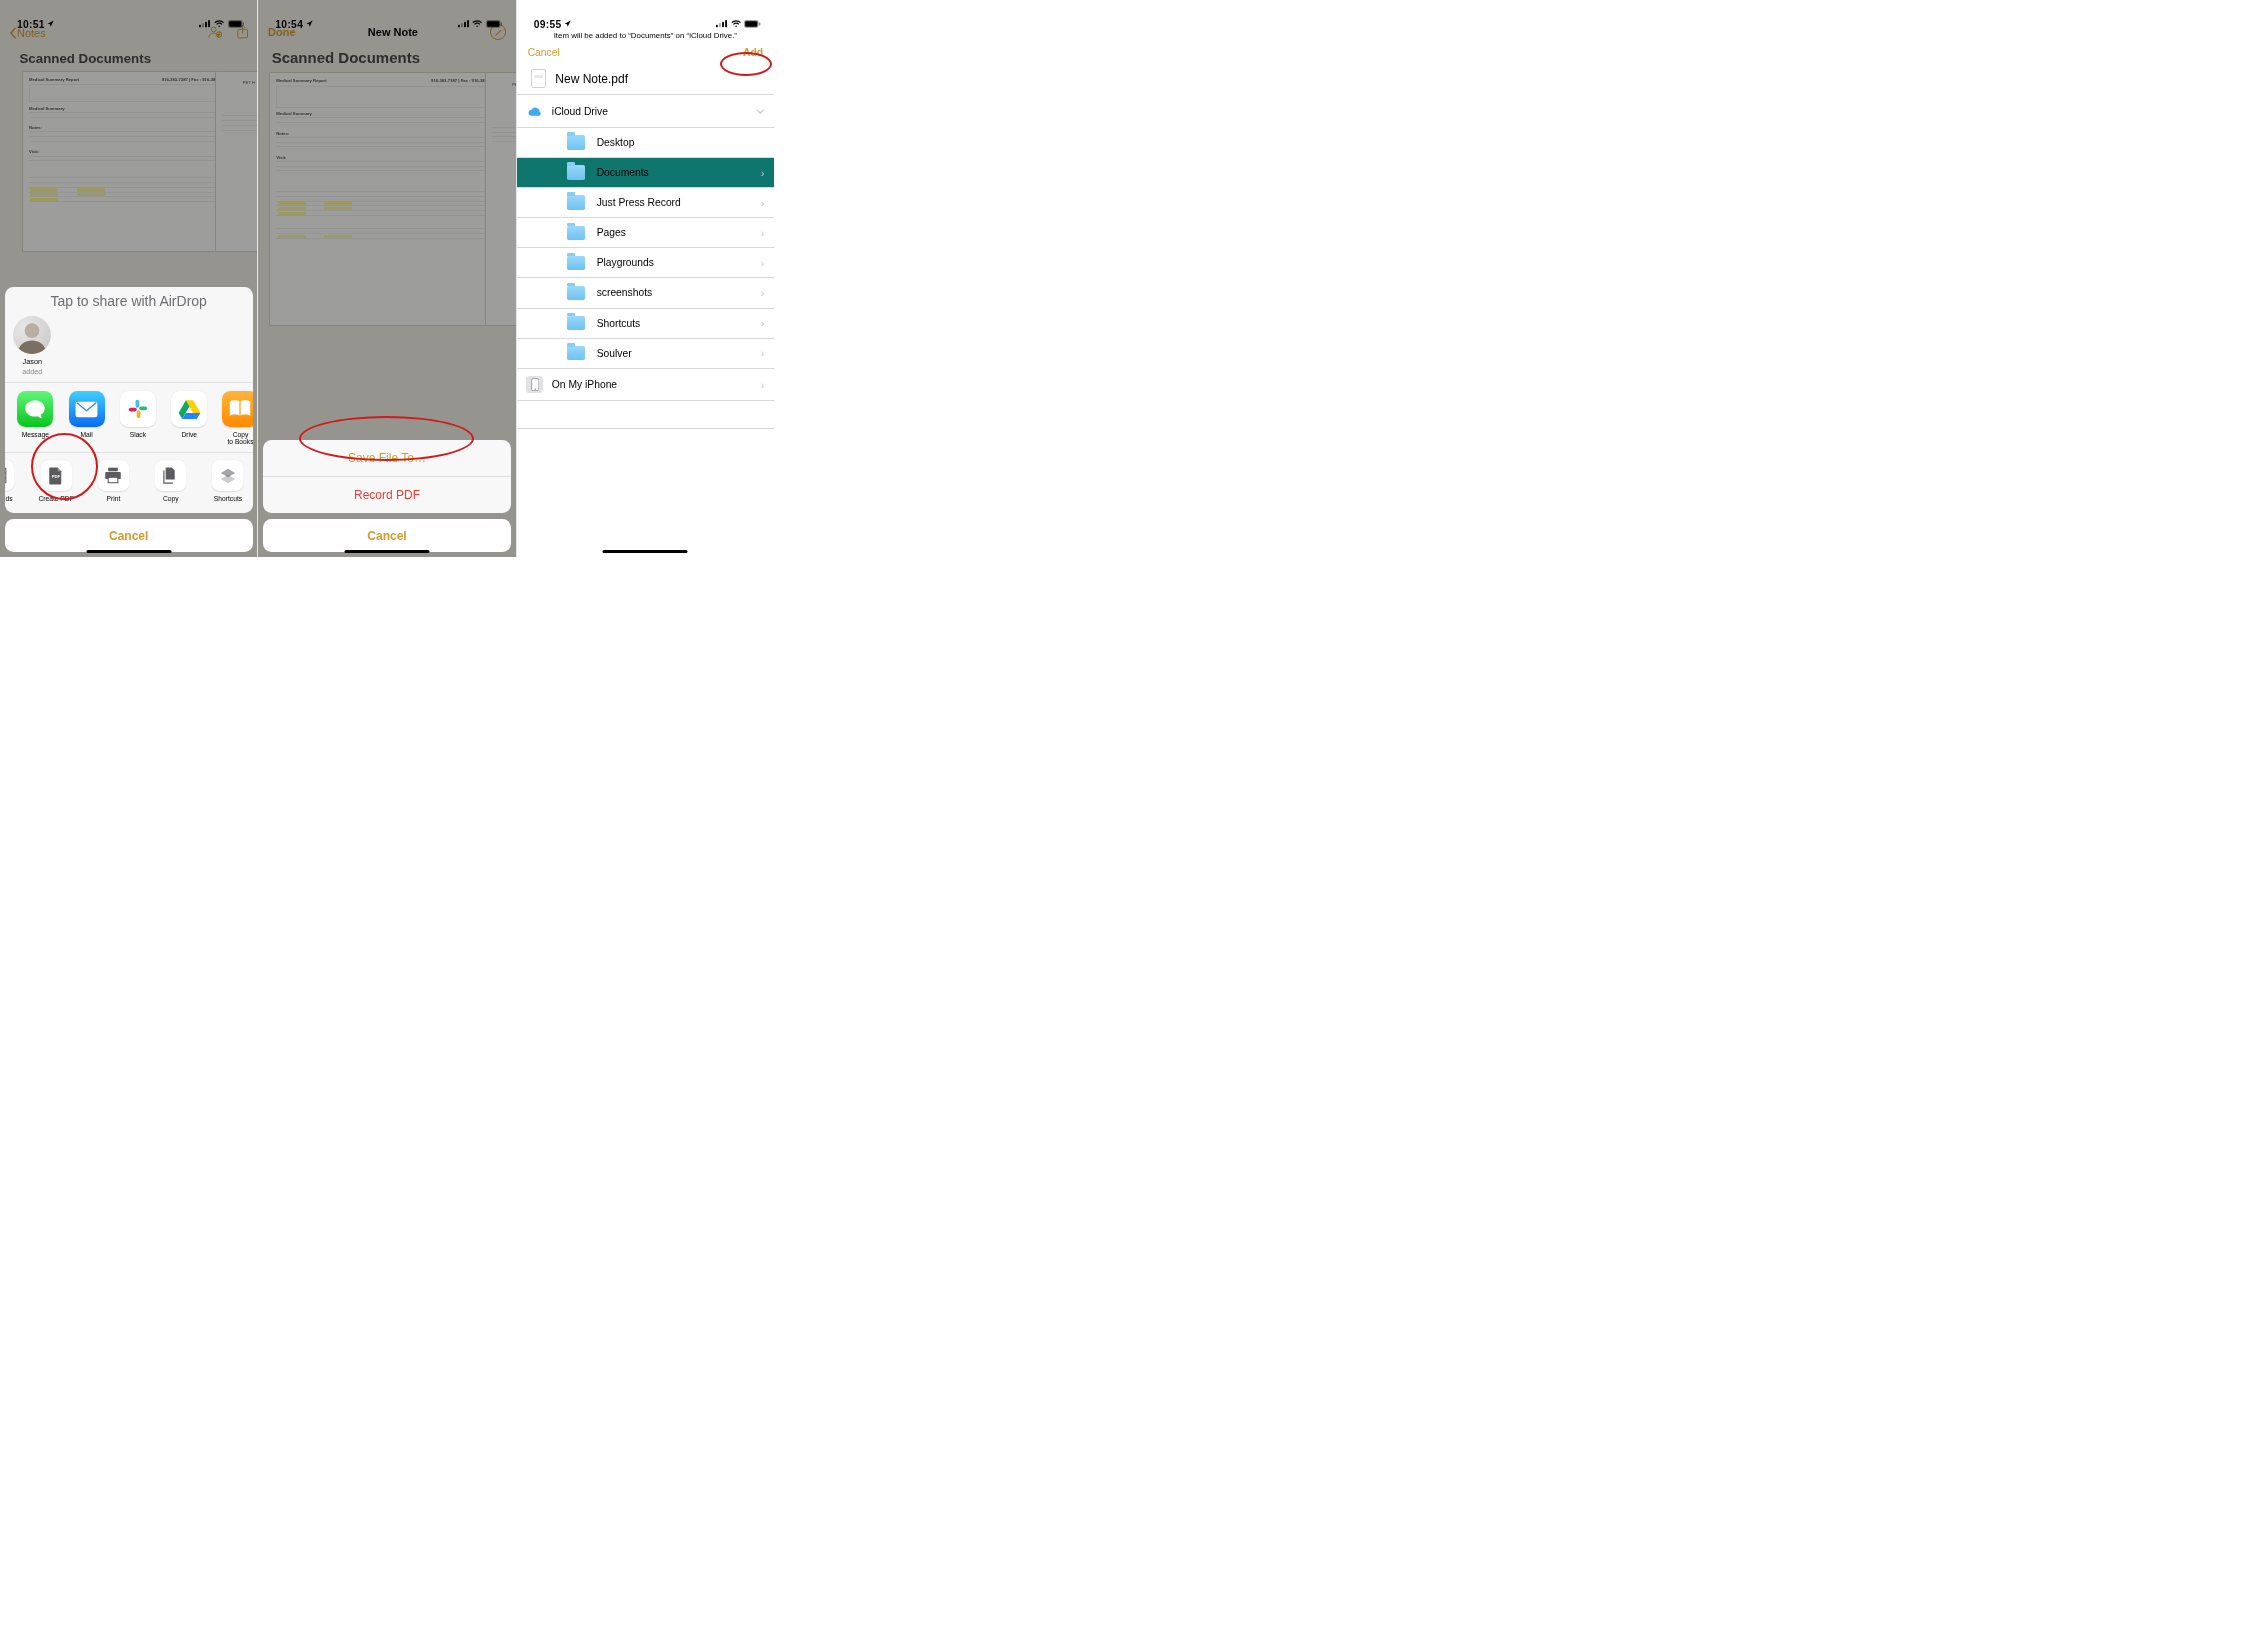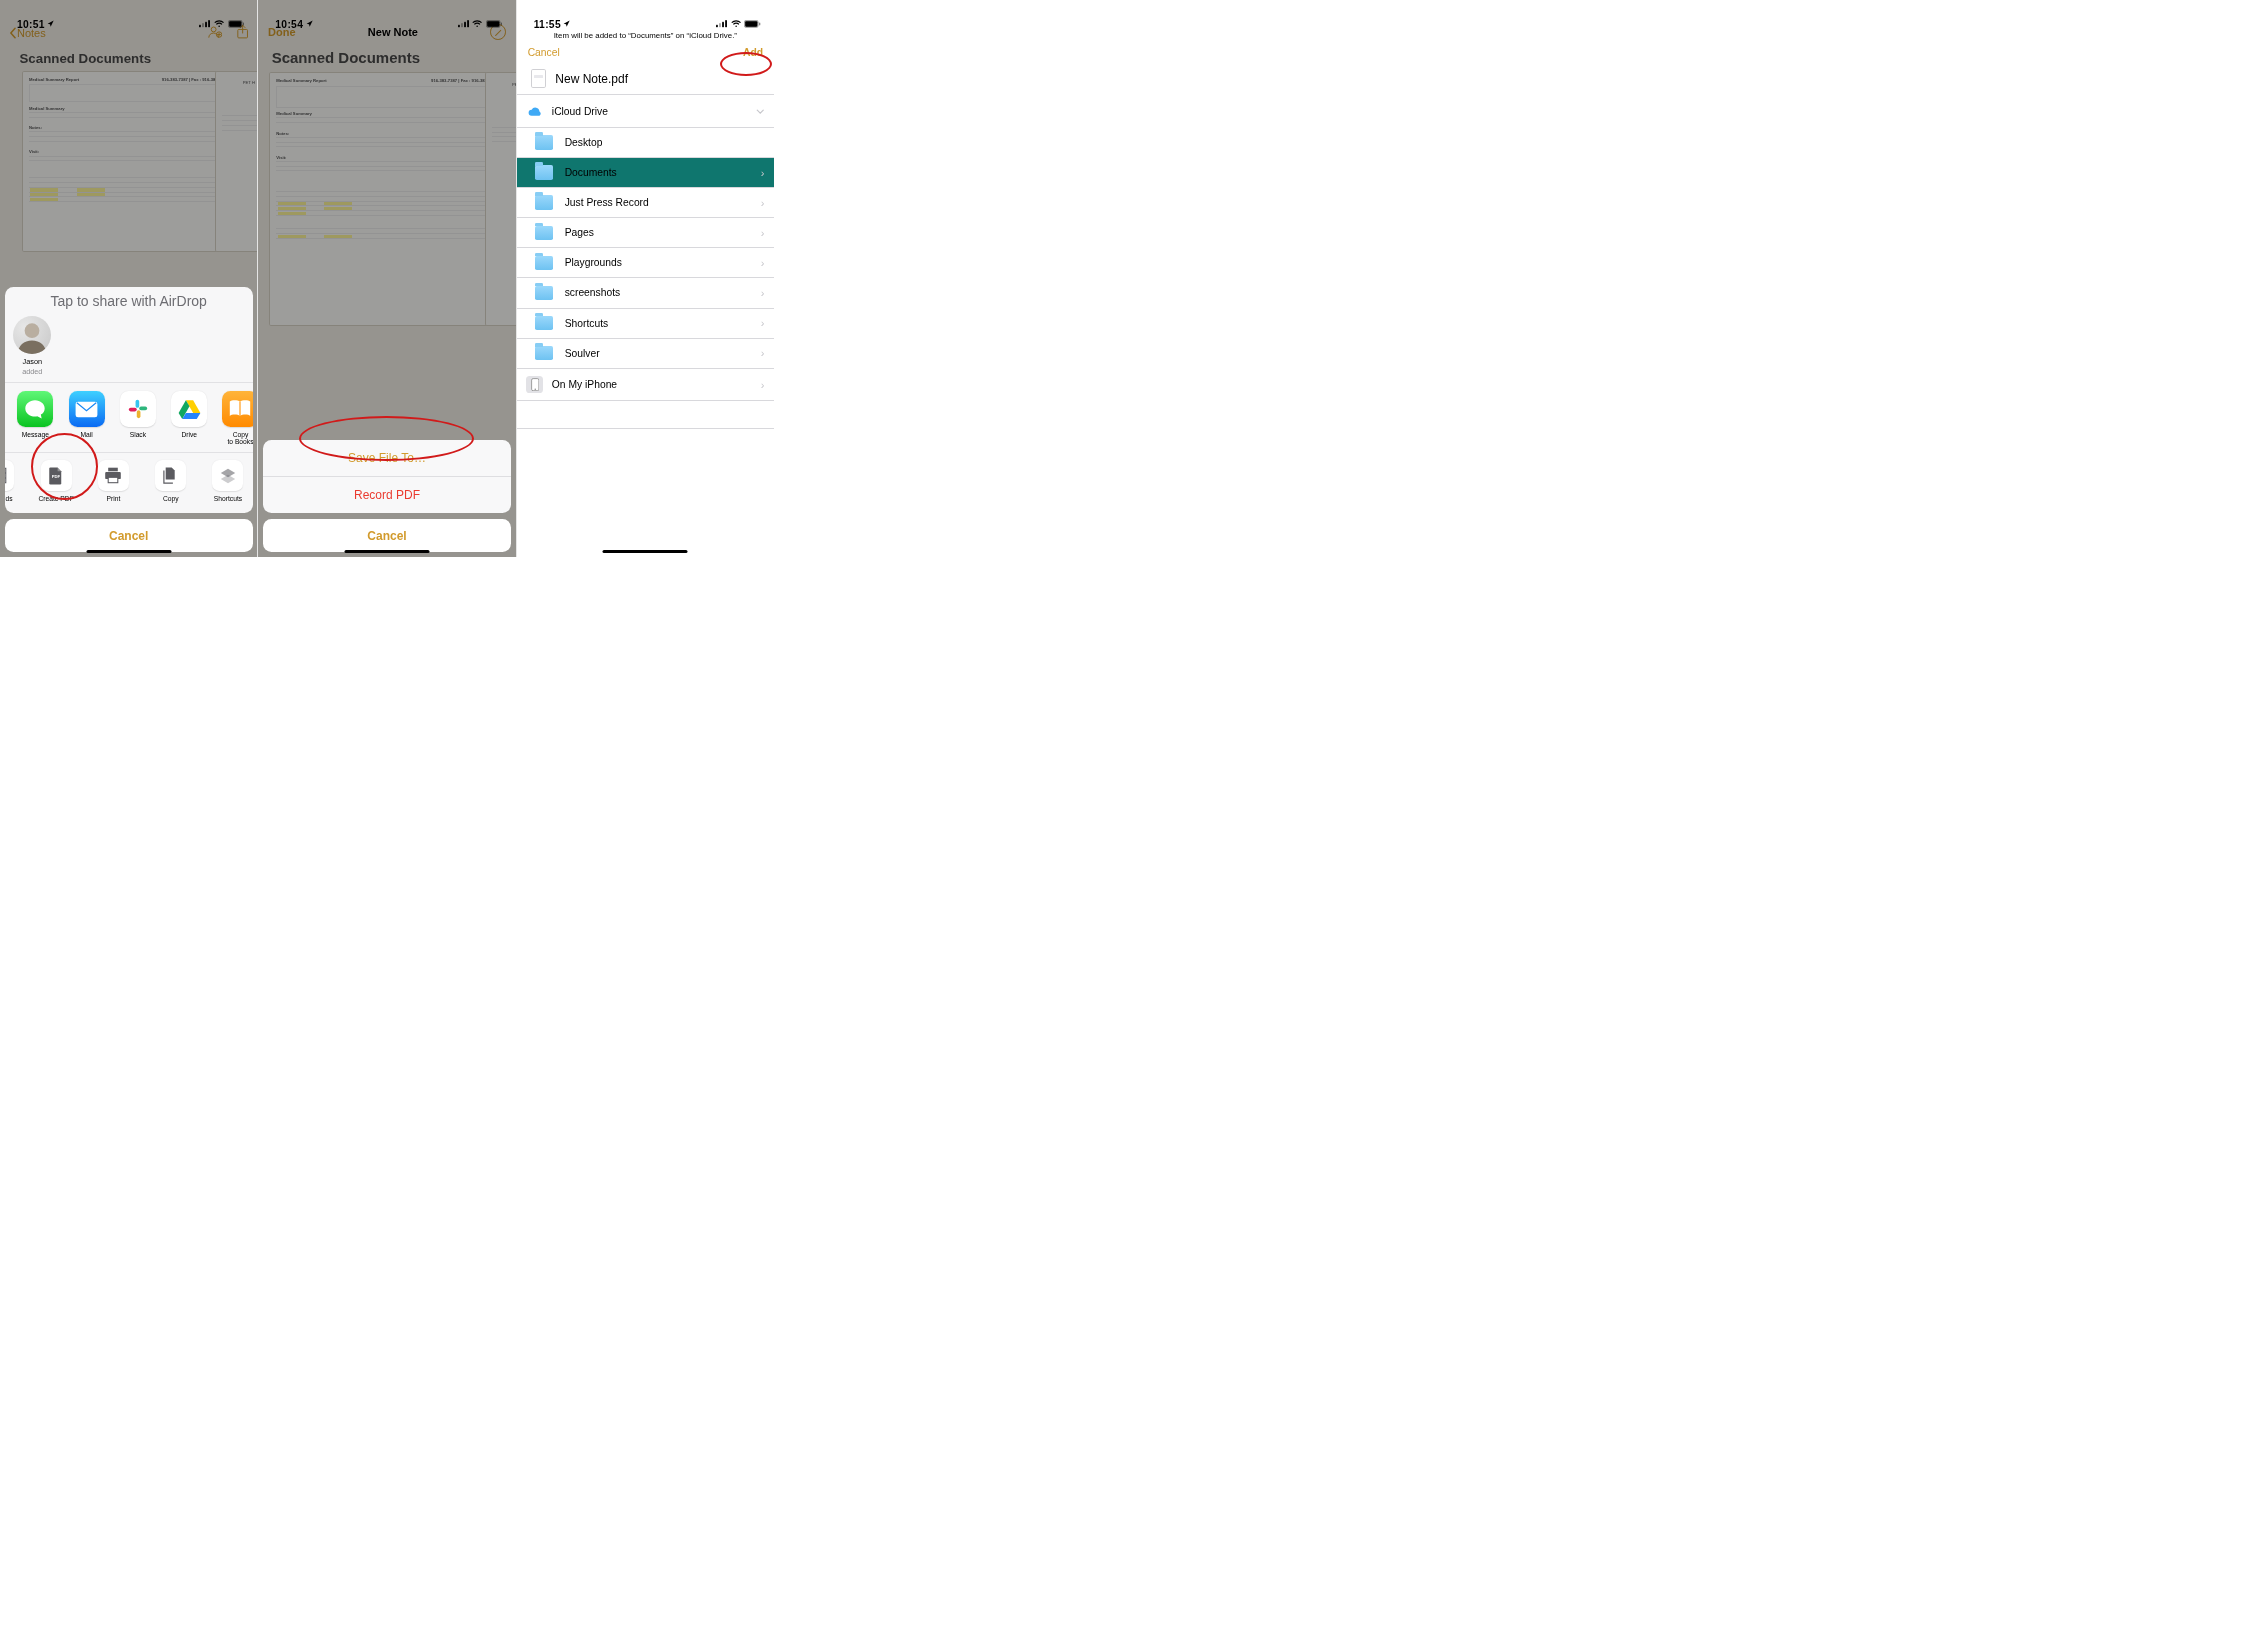--- a/index.html
+++ b/index.html
@@ -249,21 +249,21 @@
   .file-name { font-size:12px; }
   .list { }
   .list-row {
     display:flex;
     align-items:center;
     padding:7.3px 9.7px 7.3px 9.7px;
     border-bottom:0.6px solid var(--sep);
     gap:8.5px;
     font-size:10.3px;
   }
-  .list-row.indent { padding-left:18px;gap:12px;}
+  .list-row.indent { padding-left:50px;gap:12px;}
   .list-row.selected { background:#0f766e;}
   .list-row .spacer { flex:1; }
   .chev { color:#c7c7cc; font-size:11px; }
   .folder-icon {
     width:18px;height:14.5px;border-radius:1.8px;
     background:linear-gradient(#9bd8fb,#6ec2f1);
     position:relative;
   }
   .folder-icon::before{content:"";position:absolute;top:-3px;left:0;width:7.9px;height:3.6px;border-radius:1.2px 1.2px 0 0;background:#87cdf4;}
   .cloud-icon {
@@ -612,21 +612,21 @@
       <div class="cancel-btn" style="color:var(--accent)">Cancel</div>
     </div>
 
     <div class="circle-highlight" style="left:41px; bottom:96px; width:175px; height:45px; border-radius:50%;"></div>
     <div class="home-indicator"></div>
   </div>
 
   <div class="phone p3">
     <div class="status" style="color:#000">
       <span class="time">
-        <span>11:55</span>
+        <span>09:55</span>
         <svg width="7.3" height="7.3" viewBox="0 0 12 12">
             <path d="M1 6 11 1 6 11 5 7 1 6Z" fill="currentColor"></path>
           </svg>
       </span>
       <span class="right">
         <svg width="11" height="7.3" viewBox="0 0 18 12">
             <rect x="0" y="8" width="3" height="4" rx="0.8" fill="currentColor"></rect>
             <rect x="5" y="5" width="3" height="7" rx="0.8" fill="currentColor" opacity="0.35"></rect>
             <rect x="10" y="3" width="3" height="9" rx="0.8" fill="currentColor"></rect>
             <rect x="15" y="0" width="3" height="12" rx="0.8" fill="currentColor"></rect>

